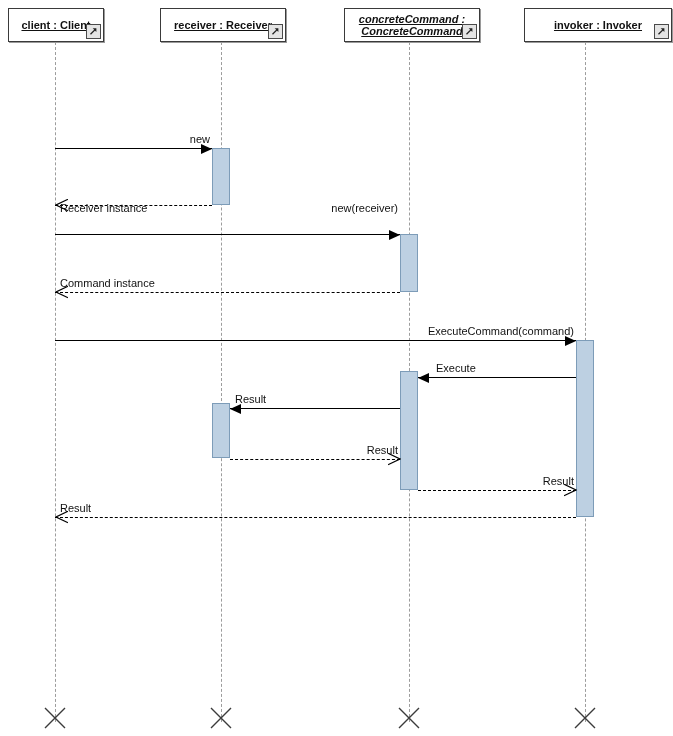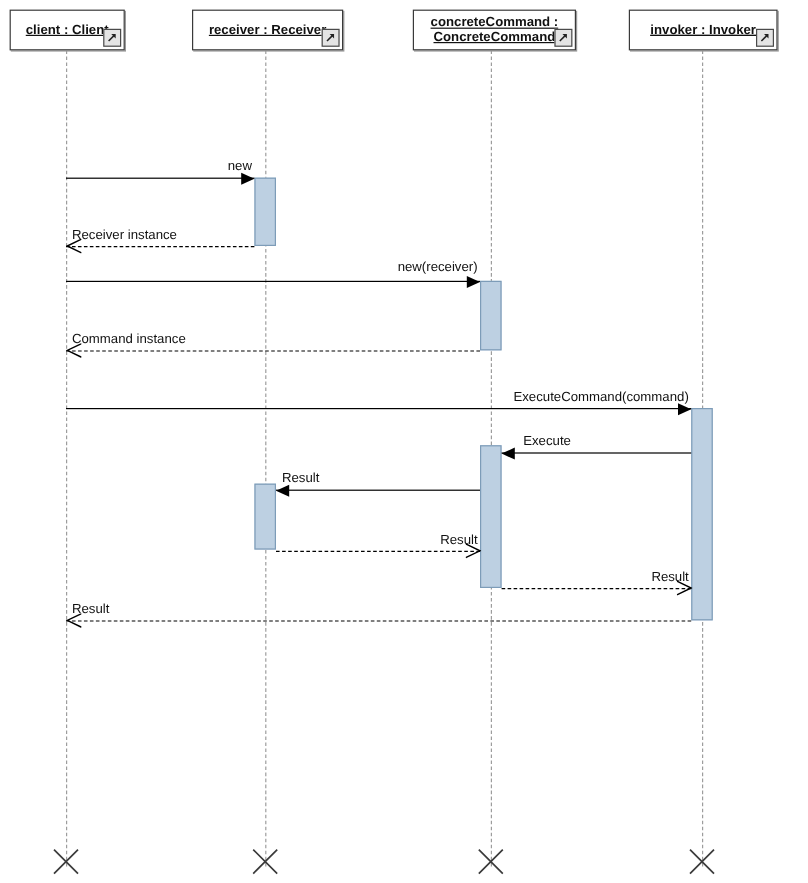--- a/index.html
+++ b/index.html
@@ -110,31 +110,31 @@
     </div>
     <div class="lifeline-head" style="left: 160px; top: 8px; width: 126px; height: 34px;">
       <span class="head-text">receiver : Receiver</span>
       <span class="link-icon">
         <svg width="13" height="13" viewBox="0 0 13 13">
           <path d="M3.5 9.2 L8.6 4.1" stroke="#222" stroke-width="1.3" fill="none"></path>
           <path d="M9.4 3.3 L9.4 7.0 L5.7 3.3 Z" fill="#222"></path>
         </svg>
       </span>
     </div>
-    <div class="lifeline-head" style="left: 344px; top: 8px; width: 136px; height: 34px;">
+    <div class="lifeline-head" style="left: 344px; top: 8px; width: 136px; height: 34px; font-style: italic;">
       <span class="head-text">concreteCommand :
 ConcreteCommand</span>
       <span class="link-icon">
         <svg width="13" height="13" viewBox="0 0 13 13">
           <path d="M3.5 9.2 L8.6 4.1" stroke="#222" stroke-width="1.3" fill="none"></path>
           <path d="M9.4 3.3 L9.4 7.0 L5.7 3.3 Z" fill="#222"></path>
         </svg>
       </span>
     </div>
-    <div class="lifeline-head" style="left: 524px; top: 8px; width: 124px; height: 34px; text-decoration: underline;">
+    <div class="lifeline-head" style="left: 524px; top: 8px; width: 148px; height: 34px;">
       <span class="head-text">invoker : Invoker</span>
       <span class="link-icon">
         <svg width="13" height="13" viewBox="0 0 13 13">
           <path d="M3.5 9.2 L8.6 4.1" stroke="#222" stroke-width="1.3" fill="none"></path>
           <path d="M9.4 3.3 L9.4 7.0 L5.7 3.3 Z" fill="#222"></path>
         </svg>
       </span>
     </div>
     <div class="activation" style="left: 212px; top: 148px; height: 57px;"></div>
     <div class="activation" style="left: 400px; top: 234px; height: 58px;"></div>
@@ -143,24 +143,24 @@
     <div class="activation" style="left: 212px; top: 403px; height: 55px;"></div>
     <div class="msg-line solid" style="left: 55px; top: 148px; width: 157px;"></div>
     <div class="arrow-head ah-filled-right" style="top: 144px; left: 201px;"></div>
     <div class="msg-label" style="top: 133px; left: auto; right: 463px;">new</div>
     <div class="msg-line dashed" style="left: 55px; top: 205px; width: 157px;"></div>
     <div class="ah-open" style="top: 199px; left: 55px;">
       <svg width="13" height="13" viewBox="0 0 13 13">
         <path d="M12.5 0.5 L1 6 L12.5 11.5" stroke="#000" stroke-width="1.2" fill="none" stroke-linecap="round"></path>
       </svg>
     </div>
-    <div class="msg-label" style="top: 190px; left: 60px;">Receiver instance</div>
+    <div class="msg-label" style="top: 202px; left: 60px;">Receiver instance</div>
     <div class="msg-line solid" style="left: 55px; top: 234px; width: 345px;"></div>
     <div class="arrow-head ah-filled-right" style="top: 230px; left: 389px;"></div>
-    <div class="msg-label" style="top: 217px; left: auto; right: 275px; margin-left: 20px;">new(receiver)</div>
+    <div class="msg-label" style="top: 202px; left: auto; right: 275px; margin-left: 20px;">new(receiver)</div>
     <div class="msg-line dashed" style="left: 55px; top: 292px; width: 345px;"></div>
     <div class="ah-open" style="top: 286px; left: 55px;">
       <svg width="13" height="13" viewBox="0 0 13 13">
         <path d="M12.5 0.5 L1 6 L12.5 11.5" stroke="#000" stroke-width="1.2" fill="none" stroke-linecap="round"></path>
       </svg>
     </div>
     <div class="msg-label" style="top: 277px; left: 60px;">Command instance</div>
     <div class="msg-line solid" style="left: 55px; top: 340px; width: 521px;"></div>
     <div class="arrow-head ah-filled-right" style="top: 336px; left: 565px;"></div>
     <div class="msg-label" style="top: 325px; left: auto; right: 99px; text-align: right;">ExecuteCommand(command)</div>

